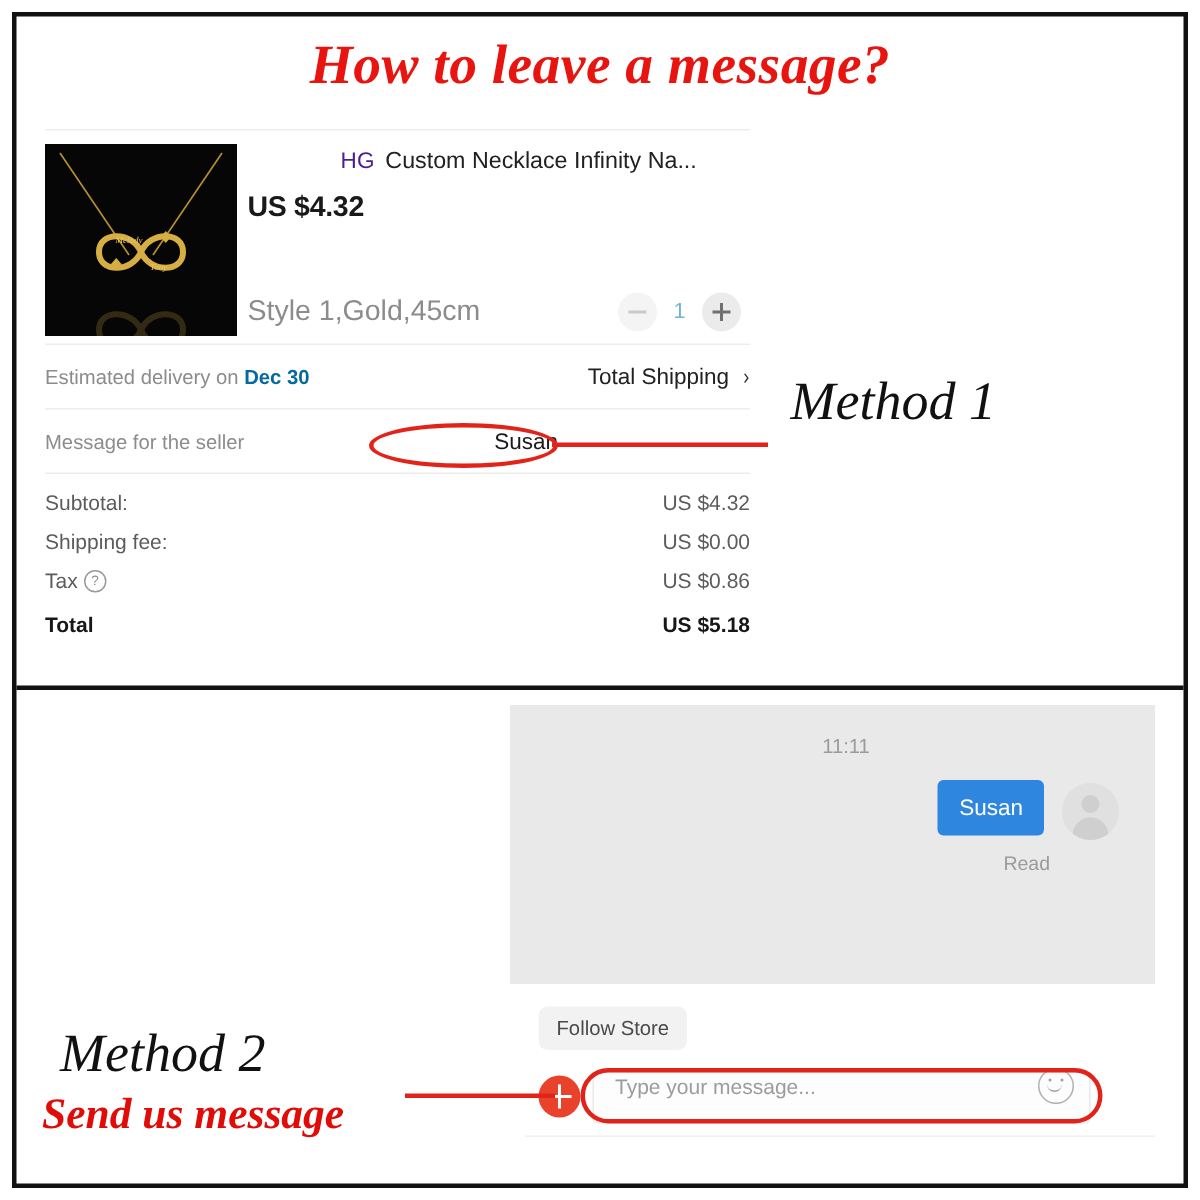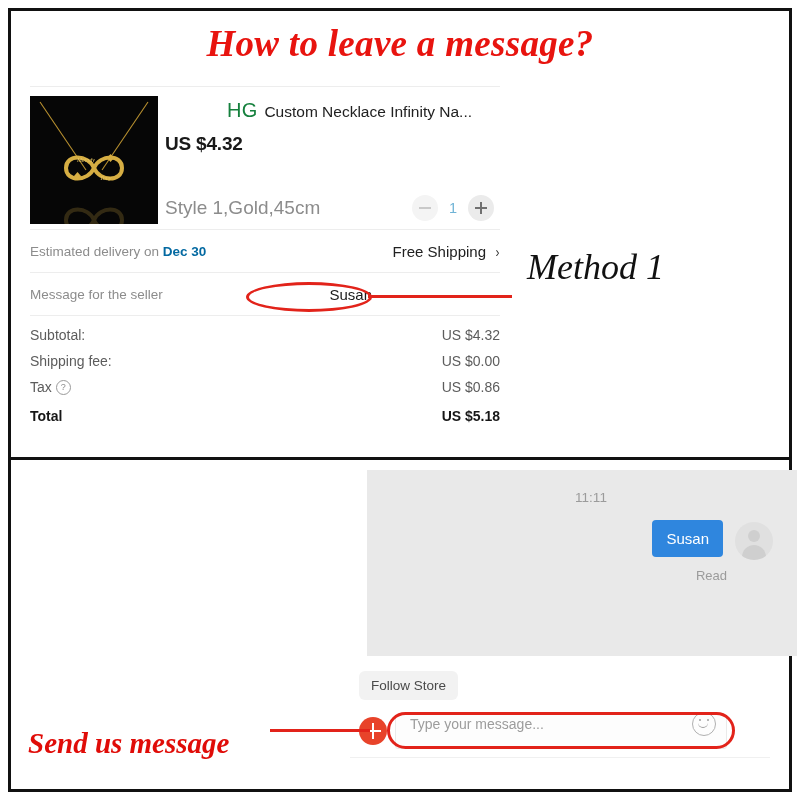--- a/index.html
+++ b/index.html
@@ -85,22 +85,22 @@
     top: 12px;
     width: 335px;
   }
   .prod-title-line {
     display: flex;
     align-items: baseline;
     gap: 7px;
     padding-left: 62px;
   }
   .hg-badge {
-    font-size: 20px;
-    color: #15803d;
+    font-size: 15px;
+    color: #4c1d95;
     font-weight: 400;
     letter-spacing: 0.2px;
   }
   .prod-title {
     font-size: 15.5px;
     color: #212121;
     white-space: nowrap;
     overflow: hidden;
   }
   .prod-price {
@@ -282,21 +282,20 @@
   }
 
   
   .chat-wrap {
     position: absolute;
     left: 340px;
     top: 470px;
     width: 430px;
     height: 186px;
     background: #e9e9e9;
-    margin-left: 27px;
   }
   .chat-time {
     position: absolute;
     top: 20px;
     left: 0;
     width: 100%;
     text-align: center;
     font-size: 13.5px;
     color: #9b9b9b;
     padding-left: 18px;
@@ -503,21 +502,21 @@
           </span>
         </span>
       </div>
     </div>
 
     <div class="hr-light"></div>
 
     <div class="line-row">
       <span class="lbl-muted"><span>Estimated delivery on </span><b>Dec 30</b></span>
       <span class="ship-right">
-        <span>Free Shipping</span>
+        <span>Total Shipping</span>
         <span class="chev">›</span>
       </span>
     </div>
 
     <div class="hr-light"></div>
 
     <div class="line-row">
       <span class="lbl-muted">Message for the seller</span>
       <span style="font-size:15px;color:#1a1a1a;margin-right:128px;">Susan</span>
     </div>
@@ -577,17 +576,18 @@
         <span class="eye l"></span>
         <span class="eye r"></span>
         <span class="mouth"></span>
       </span>
     </div>
   </div>
 
   <div class="red-input-ring"></div>
   <div class="red-line-2"></div>
 
+  <div class="ann ann-black m2-title">Method 2</div>
   <div class="ann ann-red m2-sub">Send us message</div>
 
   <div class="bottom-hr"></div>
 
 </div>
 
 </body></html>

